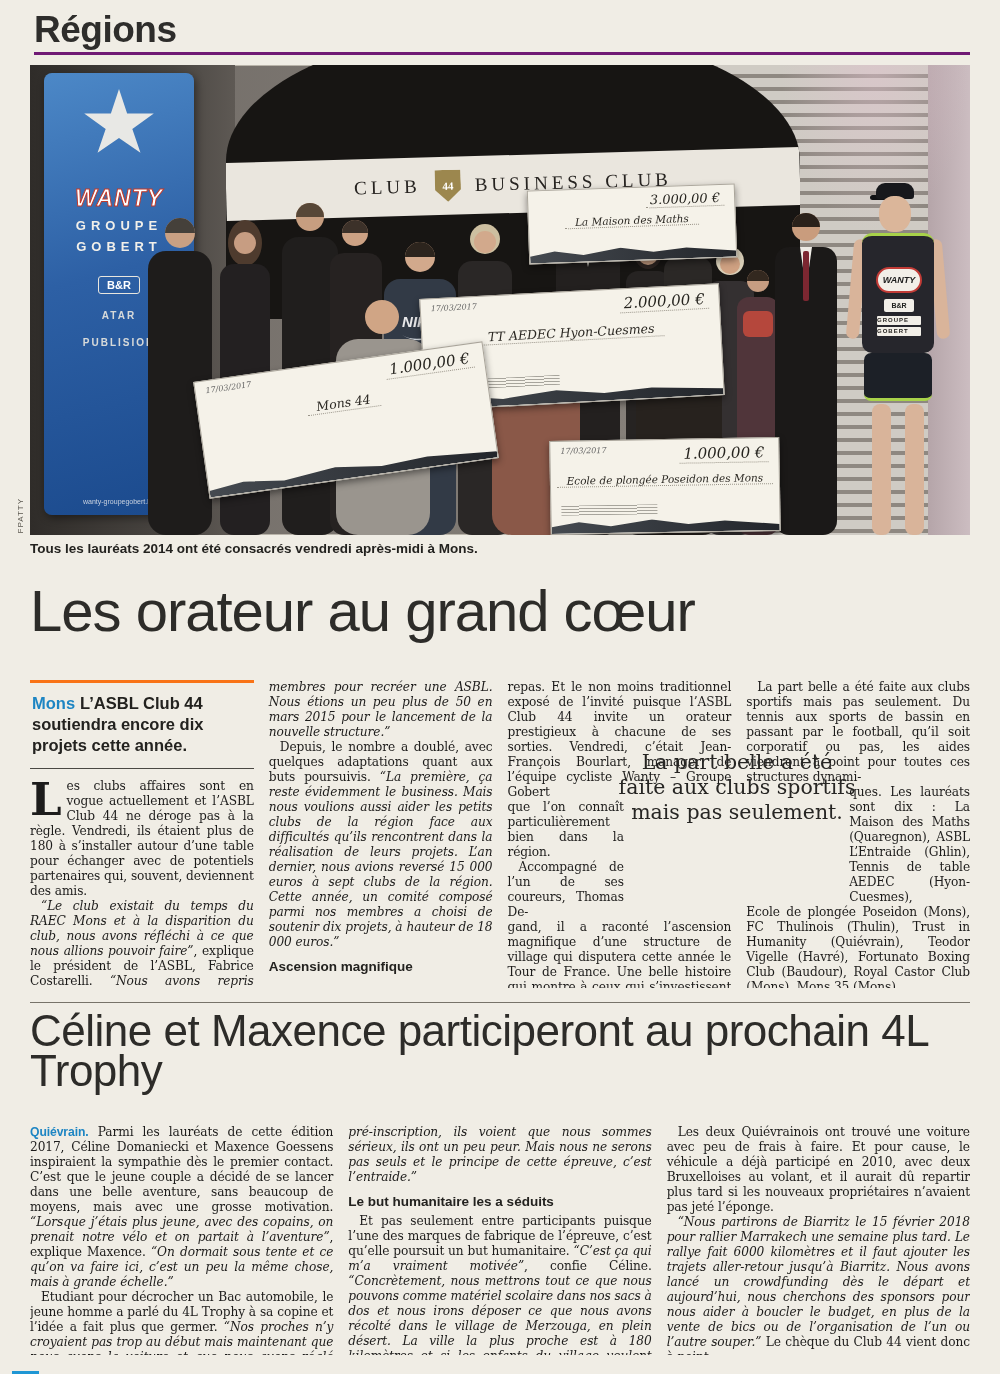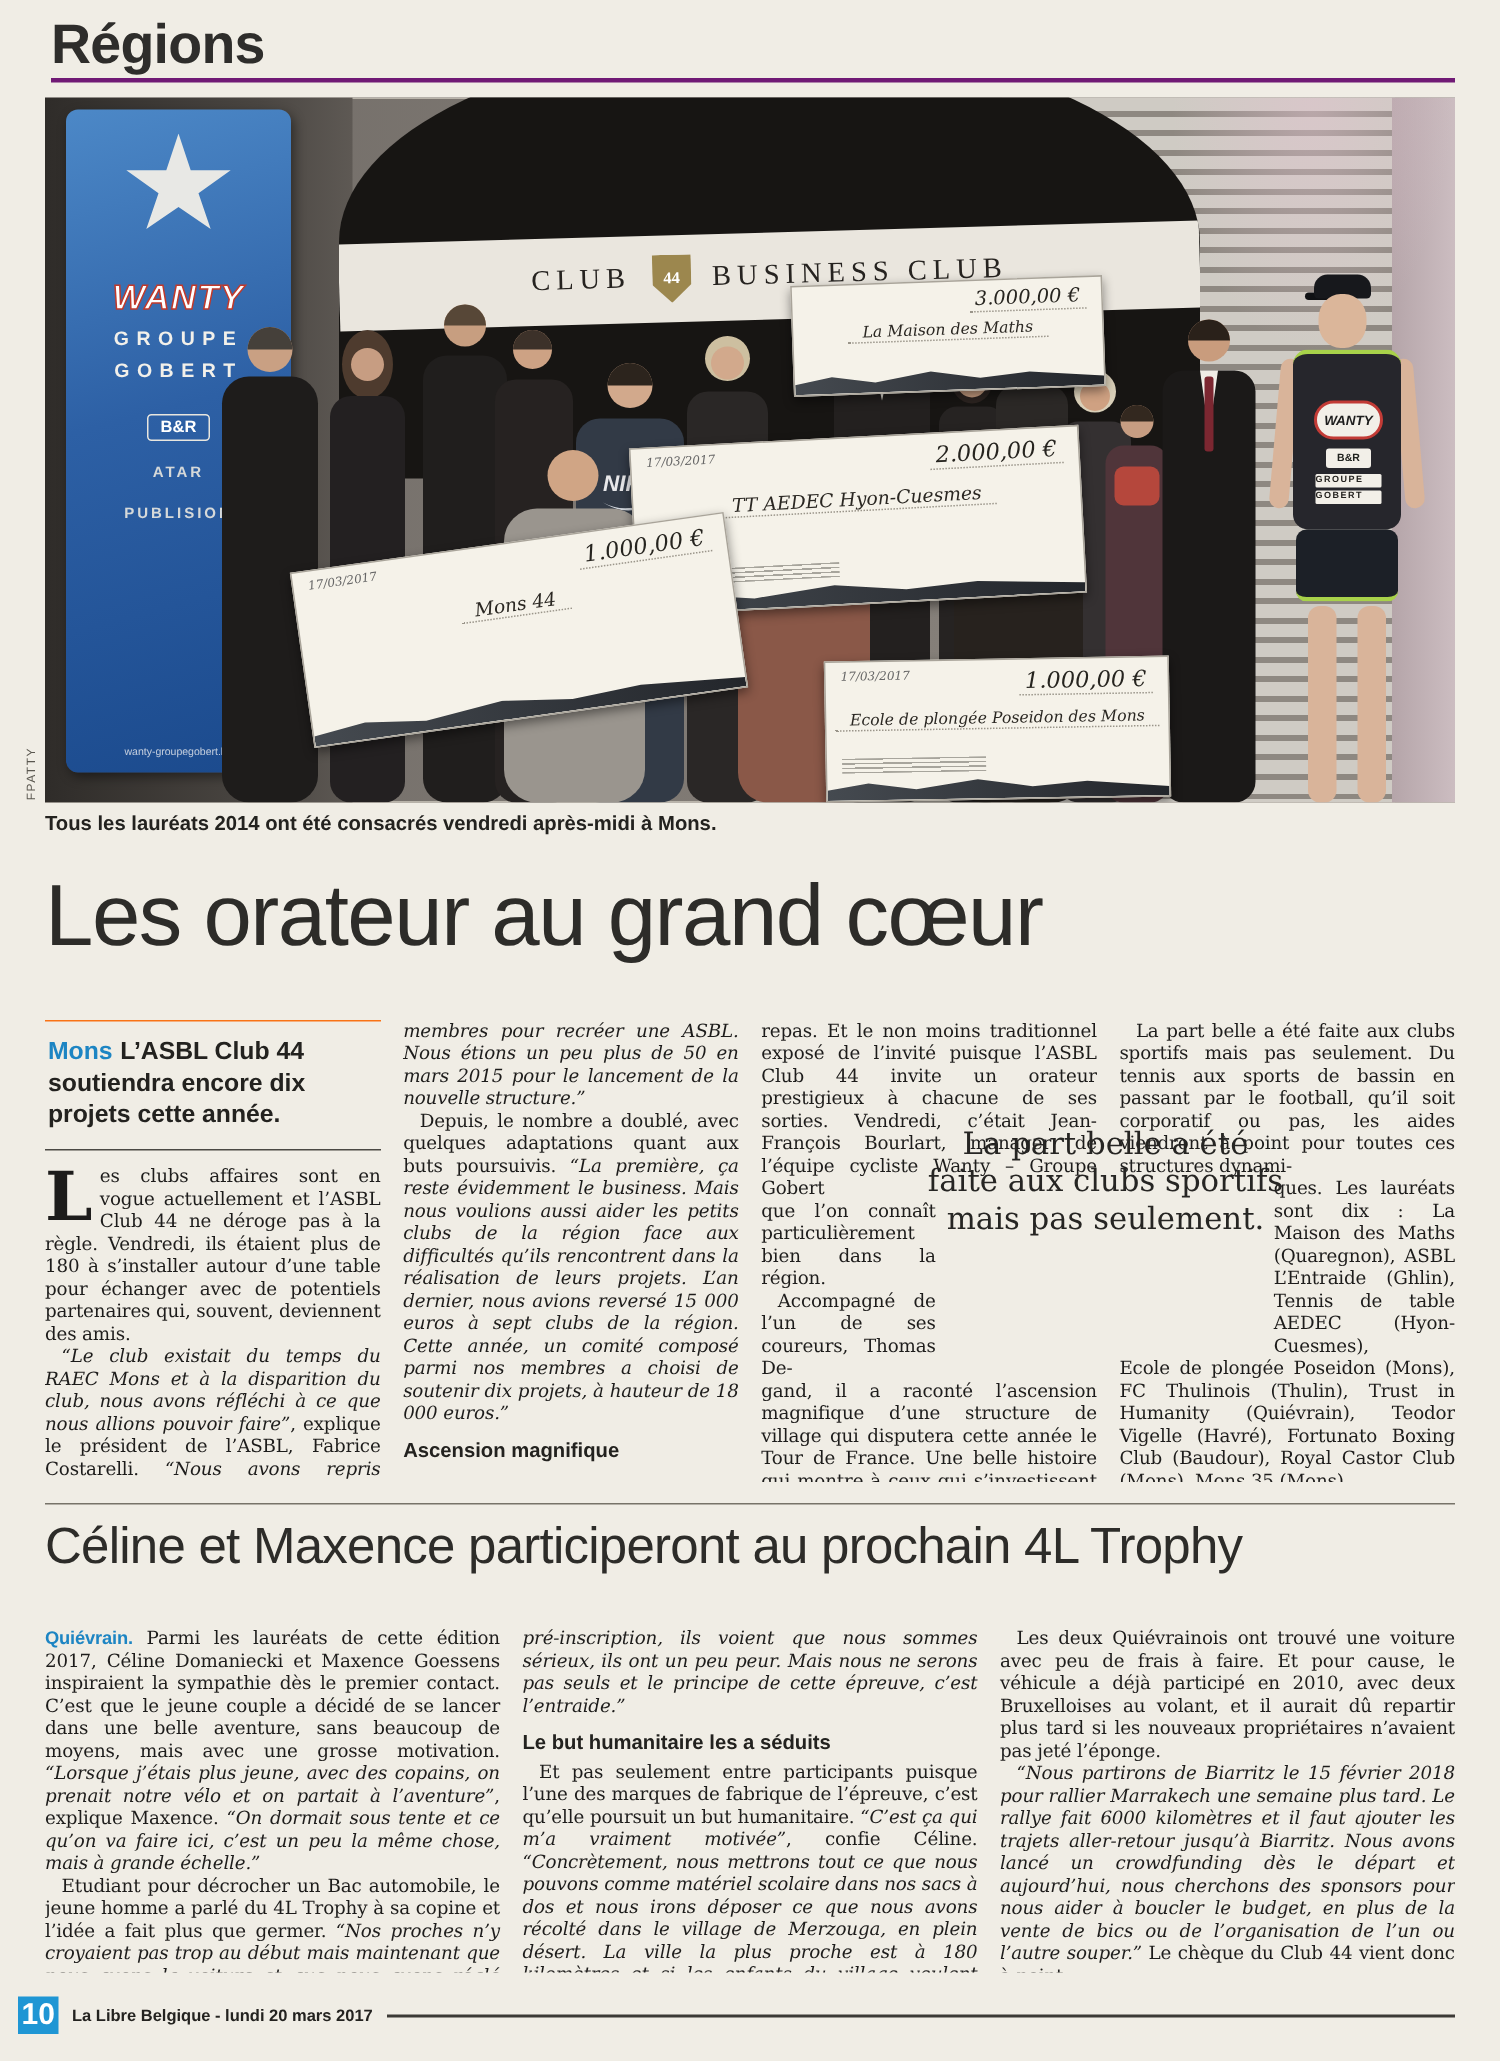--- a/index.html
+++ b/index.html
@@ -112,21 +112,21 @@
   .mn-leg-r{left:57px;top:221px;width:19px;height:131px;background:#d9b49a;border-radius:8px;}
   .photo-credit{position:absolute;left:-14px;bottom:2px;writing-mode:vertical-rl;
     transform:rotate(180deg);font-family:"Liberation Sans",sans-serif;font-size:8px;color:#5a574f;letter-spacing:1px;}
   .caption{margin:6px 30px 0 30px;font-family:"Liberation Sans",sans-serif;font-weight:700;
     font-size:13.5px;color:#23221f;}
   
   .headline1{margin:24px 30px 10px 30px;font-family:"Liberation Sans",sans-serif;font-weight:400;
     font-stretch:87.5%;font-size:58px;line-height:62px;letter-spacing:-1px;color:#2d2c29;}
   .cols4{position:relative;display:flex;gap:15px;margin:8px 30px 0 30px;height:336px;overflow:hidden;}
   .col{flex:1;min-width:0;margin-top:28px;}
-  .lede{border-top:1px solid #f97316;border-bottom:1px solid #4a4843;
+  .lede{border-top:3px solid #f97316;border-bottom:1px solid #4a4843;
     padding:10px 2px 12px 2px;margin-bottom:10px;
     font-family:"Liberation Sans",sans-serif;font-weight:700;font-size:16.5px;line-height:21px;color:#23221f;}
   .lede .loc{margin-right:5px;}
   .loc{font-family:"Liberation Sans",sans-serif;font-weight:700;color:var(--accent);}
   .para{margin:0;text-align:justify;text-indent:11px;font-size:12.2px;line-height:15px;
     letter-spacing:-0.1px;}
   .para.cont{text-indent:0;}
   .para.narrow{width:52%;}
   .para.narrow-right{padding-left:46%;}
   .it{font-style:italic;}
@@ -134,21 +134,21 @@
   .subhead{font-family:"Liberation Sans",sans-serif;font-weight:700;font-size:13.5px;
     color:#23221f;margin:9px 0 5px 0;}
   .byline{text-align:right;font-family:"Liberation Sans",sans-serif;font-weight:700;
     font-size:12.5px;margin-top:6px;color:#23221f;text-decoration:underline;}
   .pull-quote{position:absolute;left:588px;top:98px;width:238px;
     font-family:"DejaVu Serif",serif;font-size:20.5px;line-height:25px;
     text-align:center;color:#262523;}
   
   .article2-sep{margin:14px 30px 0 30px;border-top:1px solid #777369;}
   .headline2{margin:8px 30px 6px 30px;font-family:"Liberation Sans",sans-serif;font-weight:400;
-    font-stretch:87.5%;font-size:34px;line-height:40px;letter-spacing:-0.5px;color:#2d2c29;}
+    font-stretch:87.5%;font-size:44px;line-height:40px;letter-spacing:-0.5px;color:#2d2c29;}
   .cols3{display:flex;gap:15px;margin:6px 30px 0 30px;height:258px;overflow:hidden;}
   
   .footer{display:flex;align-items:center;gap:9px;margin:16px 30px 0 12px;}
   .page-num{width:27px;height:25px;background:#1f96d4;color:#fff;
     font-family:"Liberation Sans",sans-serif;font-weight:700;font-size:20px;
     display:flex;align-items:center;justify-content:center;}
   .edition{font-family:"Liberation Sans",sans-serif;font-weight:700;font-size:11px;color:#23221f;}
   .footer-rule{flex:1;height:2px;background:#3c3a36;}
 </style>
 </head>

